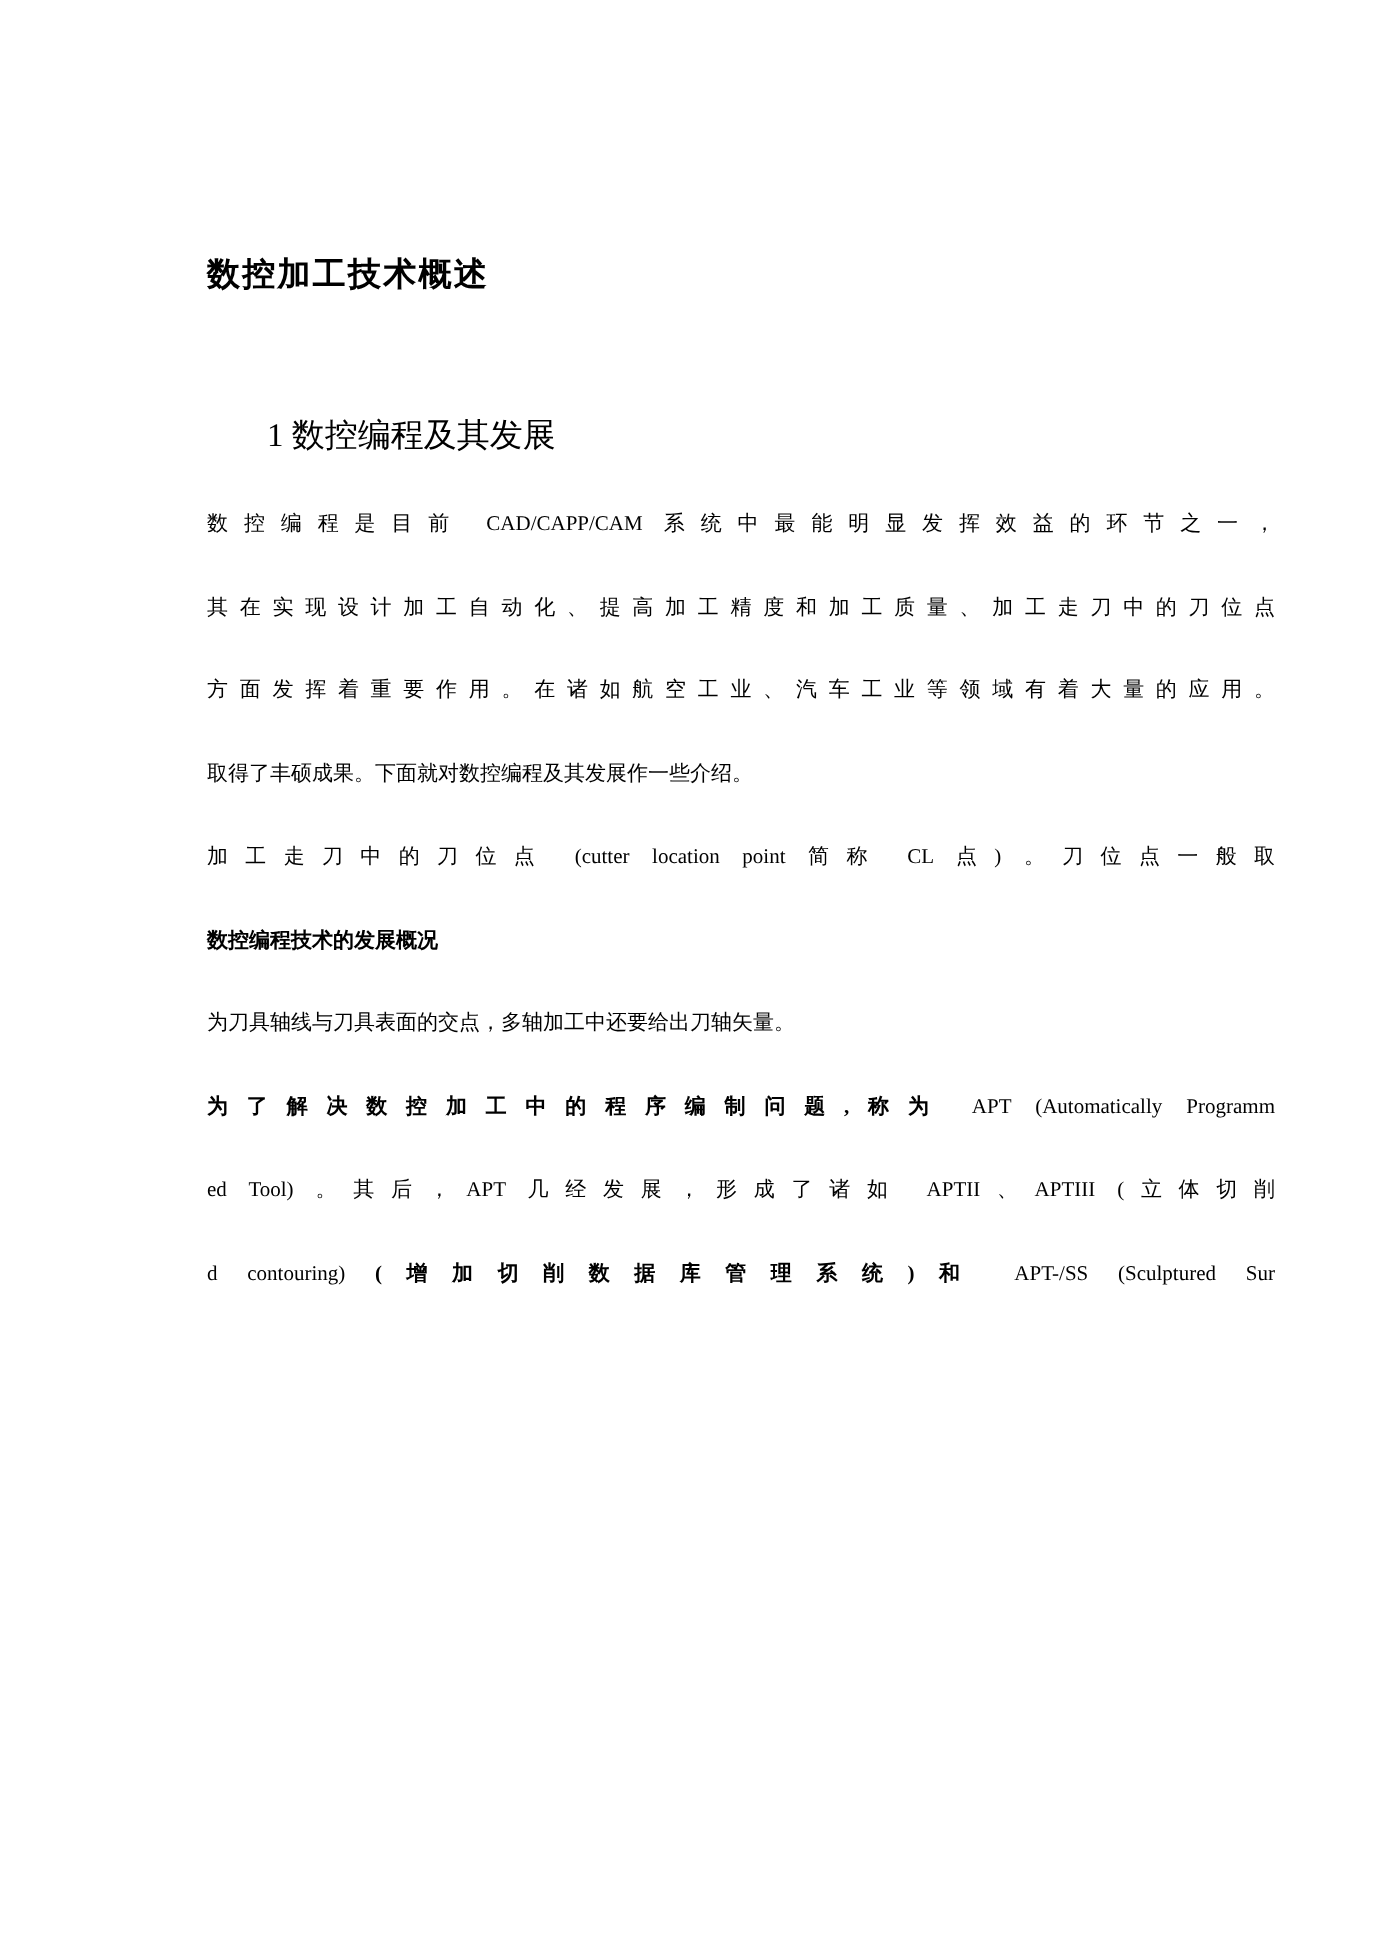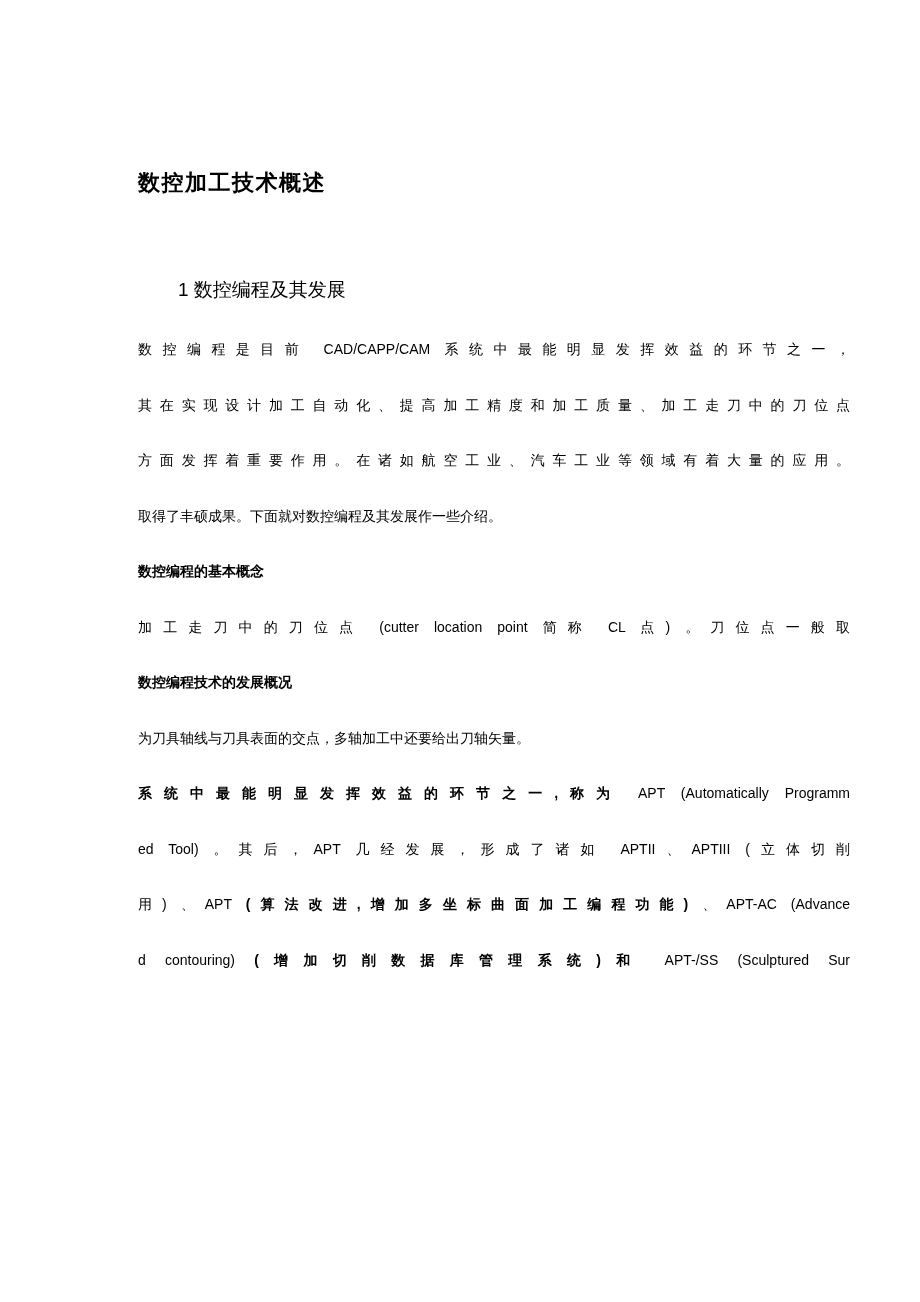--- a/index.html
+++ b/index.html
@@ -6,38 +6,38 @@
     margin: 0;
     padding: 0;
     background: #ffffff;
   }
   .page {
     position: relative;
     width: 920px;
     height: 1302px;
     background: #ffffff;
     color: #000000;
-    font-family: Liberation Sans, sans-serif;
+    font-family: Liberation Serif, serif;
     overflow: hidden;
   }
   .doc-title {
     position: absolute;
     left: 138px;
     top: 166px;
     font-size: 22px;
     line-height: 34px;
     font-weight: bold;
     letter-spacing: 1.5px;
     white-space: nowrap;
   }
   .section-heading {
     position: absolute;
     left: 178px;
     top: 272px;
-    font-size: 19px;
+    font-size: 22px;
     line-height: 36px;
     white-space: nowrap;
   }
   .doc-body {
     position: absolute;
     left: 138px;
     top: 322px;
     width: 712px;
   }
   .line {
@@ -65,31 +65,29 @@
 
   <div class="section-heading">1 数控编程及其发展</div>
 
   <div class="doc-body">
 
     <div class="line justify">数控编程是目前 CAD/CAPP/CAM 系统中最能明显发挥效益的环节之一，</div>
     <div class="line justify">其在实现设计加工自动化、提高加工精度和加工质量、加工走刀中的刀位点</div>
     <div class="line justify">方面发挥着重要作用。在诸如航空工业、汽车工业等领域有着大量的应用。</div>
     <div class="line">取得了丰硕成果。下面就对数控编程及其发展作一些介绍。</div>
 
-    <div class="line bold">数控编程的基本概念</div>
 
     <div class="line justify">加工走刀中的刀位点 (cutter location point 简称 CL 点) 。刀位点一般取</div>
     <div class="line bold">数控编程技术的发展概况</div>
 
     <div class="line">为刀具轴线与刀具表面的交点，多轴加工中还要给出刀轴矢量。</div>
 
 
-    <div class="line justify"><span class="b">系统中最能明显发挥效益的环节之一,称为</span><span> APT (Automatically Programm</span></div>
+    <div class="line justify"><span class="b">为了解决数控加工中的程序编制问题,称为</span><span> APT (Automatically Programm</span></div>
 
     <div class="line justify">ed Tool) 。其后，APT 几经发展，形成了诸如 APTII、APTIII (立体切削</div>
 
-    <div class="line justify"><span>用) 、APT </span><span class="b">(算法改进,增加多坐标曲面加工编程功能)</span><span> 、APT-AC (Advance</span></div>
 
     <div class="line justify"><span>d contouring) </span><span class="b">(增加切削数据库管理系统)和</span><span> APT-/SS (Sculptured Sur</span></div>
 
   </div>
 
 </div>
 
 </body></html>

